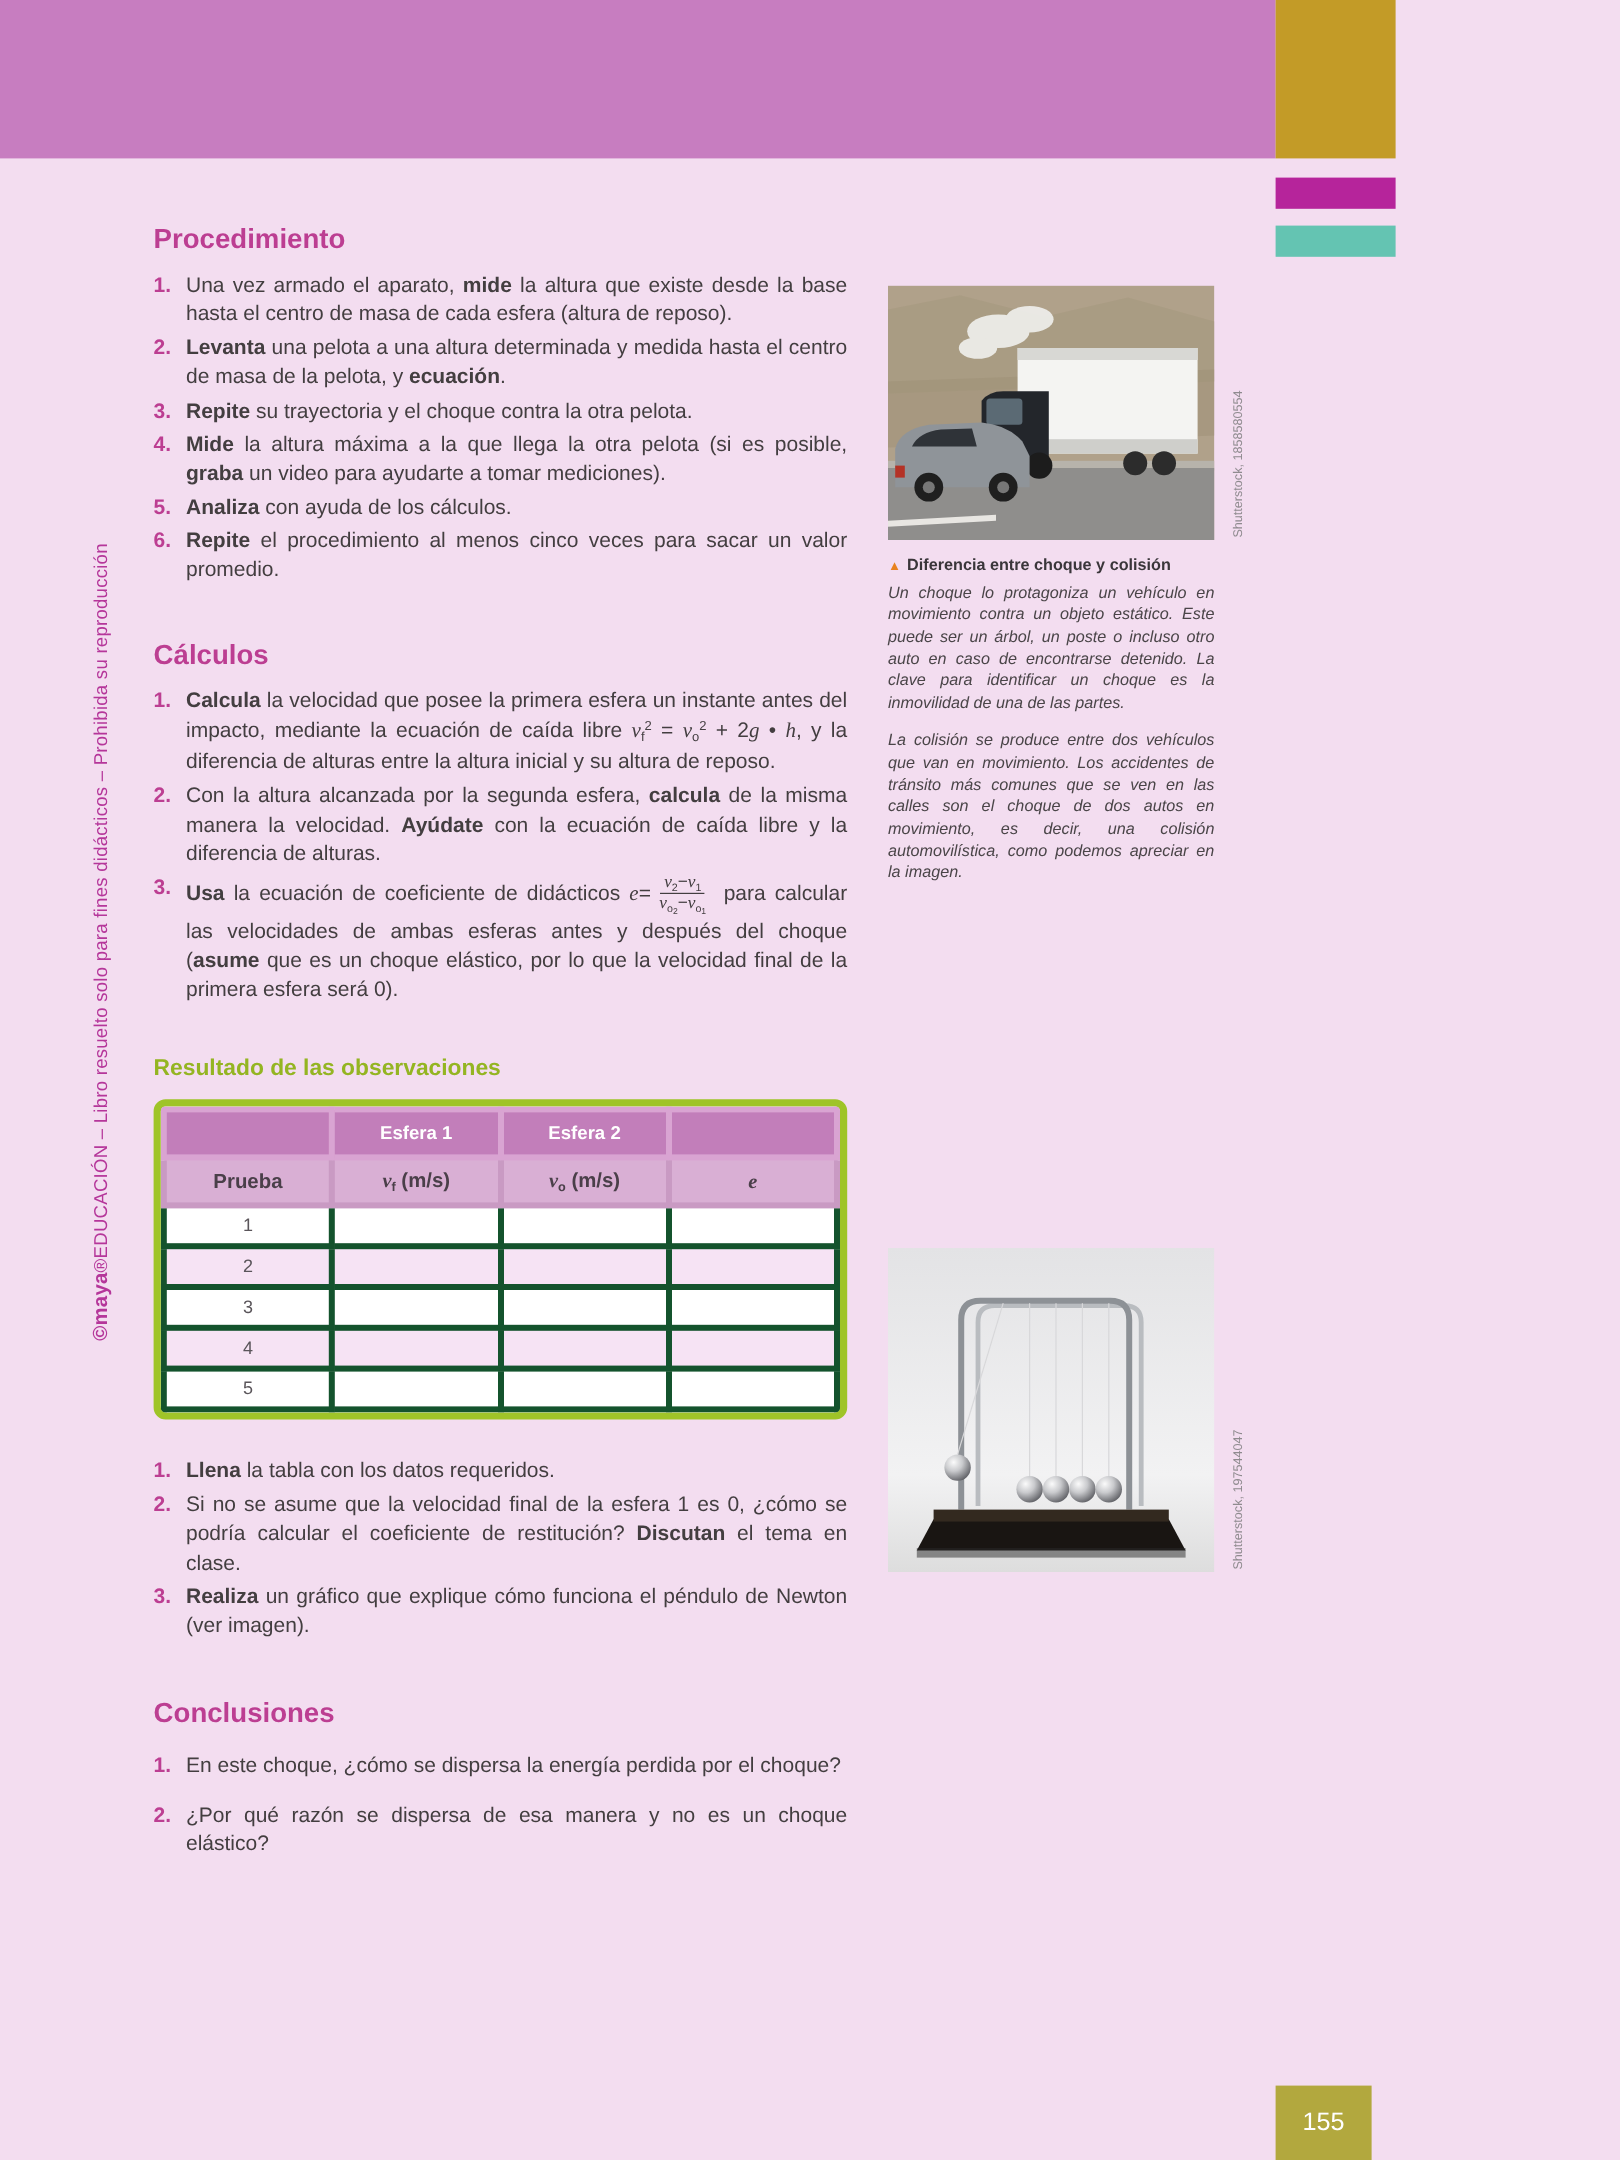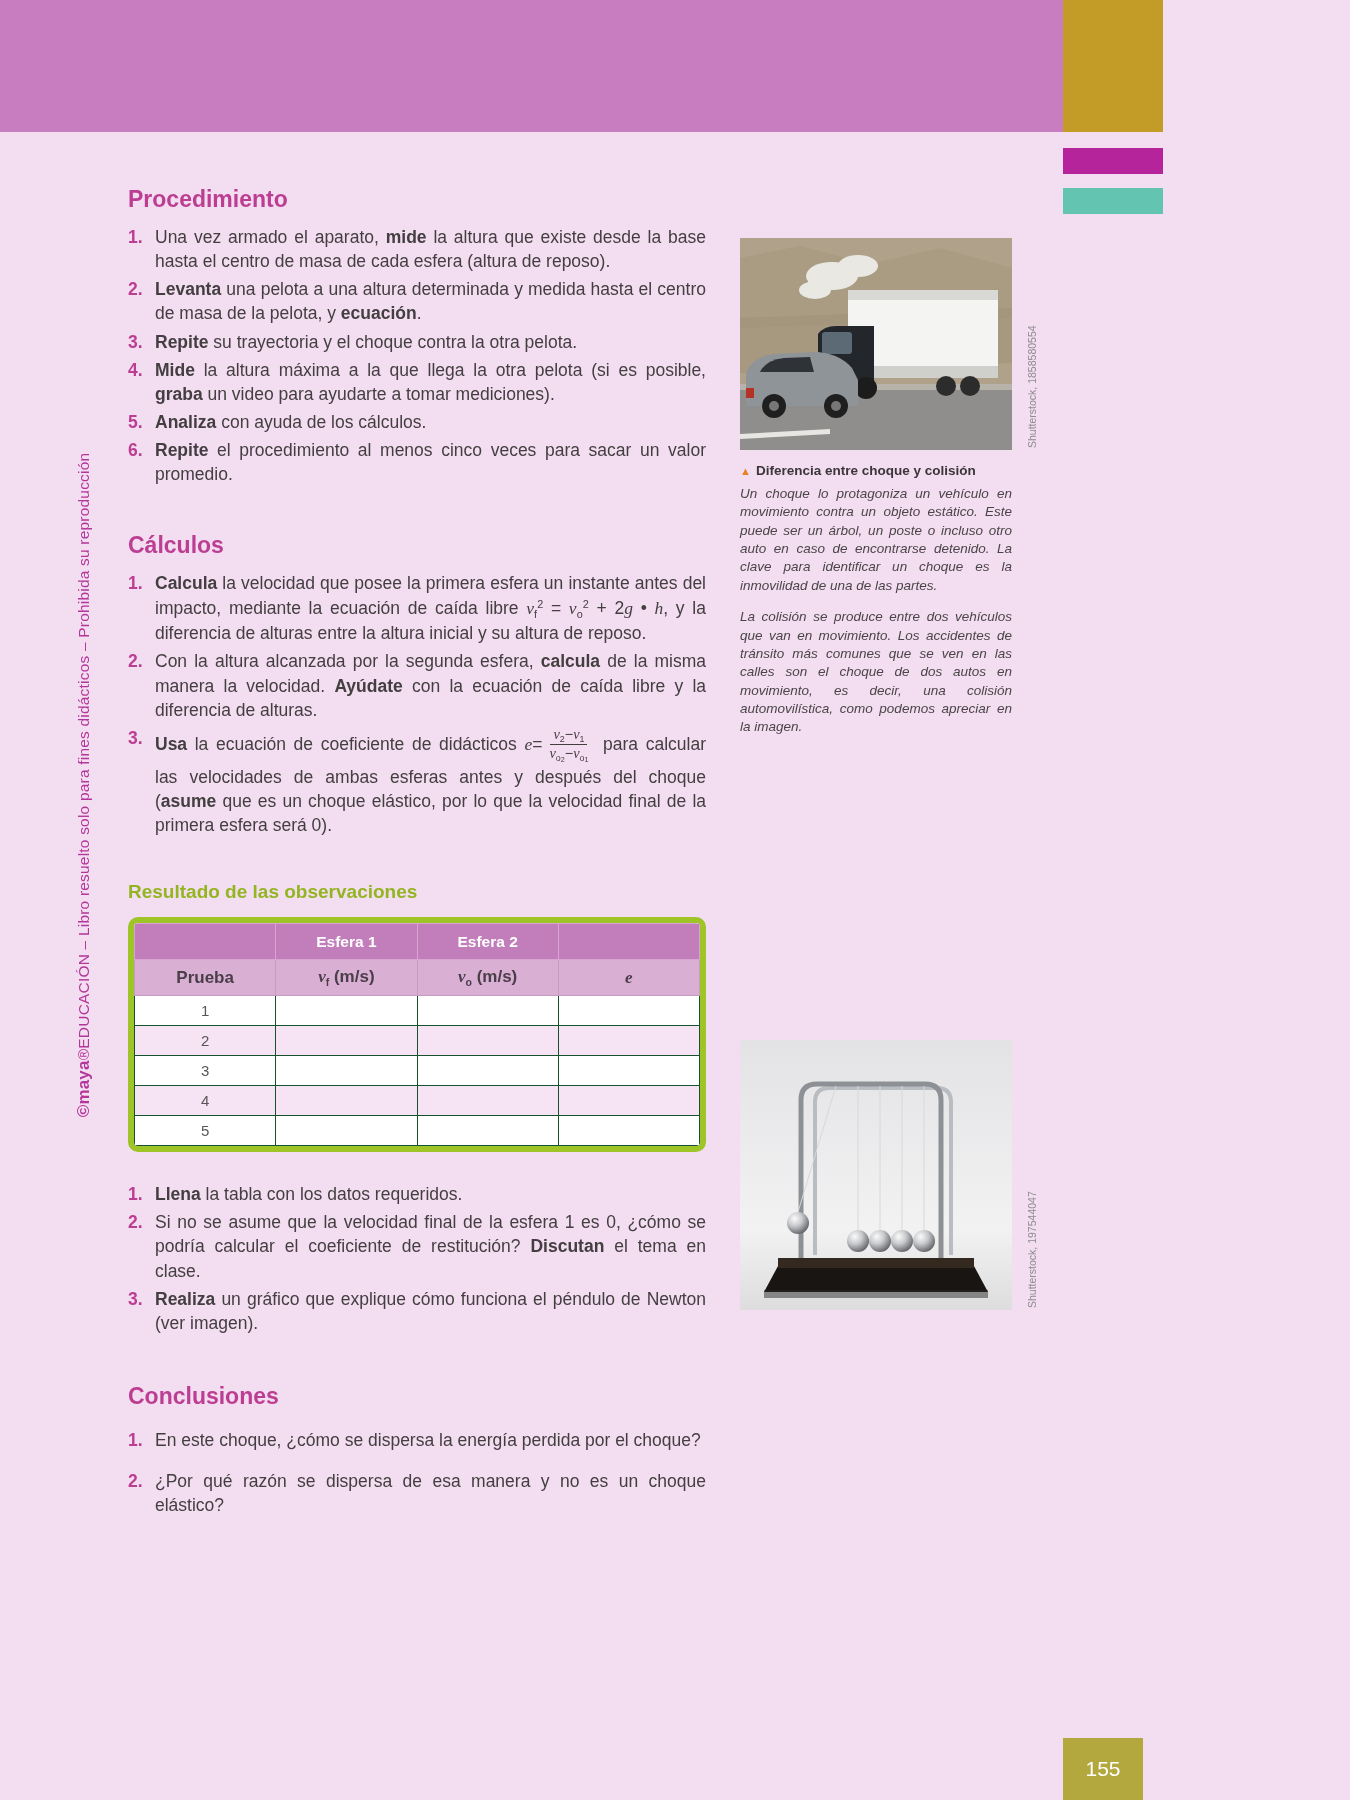--- a/index.html
+++ b/index.html
@@ -41,21 +41,21 @@
   .sg-sub{font-size:.62em;vertical-align:-0.35em;}
   .sg-ssub{font-size:.5em;vertical-align:-0.6em;}
   .sg-sup{font-size:.62em;vertical-align:.55em;}
   .frac{display:inline-flex;flex-direction:column;align-items:center;vertical-align:middle;
         margin:0 4px;font-size:.82em;line-height:1.15;}
   .frac .num{border-bottom:1.3px solid #433e40;padding:0 3px;}
   .frac .den{padding:0 3px;}
   
   .rtable-wrap{border:6px solid #9fc428;border-radius:10px;overflow:hidden;background:#fff;margin-top:4px;}
   table.rtable{border-collapse:collapse;width:100%;table-layout:fixed;}
-  .rtable th,.rtable td{border:1px solid #14532d;padding:0;text-align:center;}
+  .rtable th,.rtable td{border:5px solid #14532d;padding:0;text-align:center;}
   .rtable thead tr.gh th{background:#c27eba;color:#fff;font-weight:700;font-size:15.5px;height:35px;border-color:#d9a4d2;}
   .rtable thead tr.ch th{background:#d9afd4;color:#4a3f49;font-size:17px;height:35px;border-color:#c99ac3;}
   .rtable tbody td{height:29px;font-size:15px;color:#5a555a;background:#fff;}
   .rtable tbody tr:nth-child(even) td{background:#f6e3f4;}
   
   .right-col{position:absolute;left:740px;top:238px;width:272px;}
   .photo{display:block;width:272px;}
   .caption{margin-top:13px;}
   .cap-title-row{display:flex;align-items:baseline;font-size:13.5px;}
   .cap-tri{color:#e8821e;font-size:11px;margin-right:5px;}

